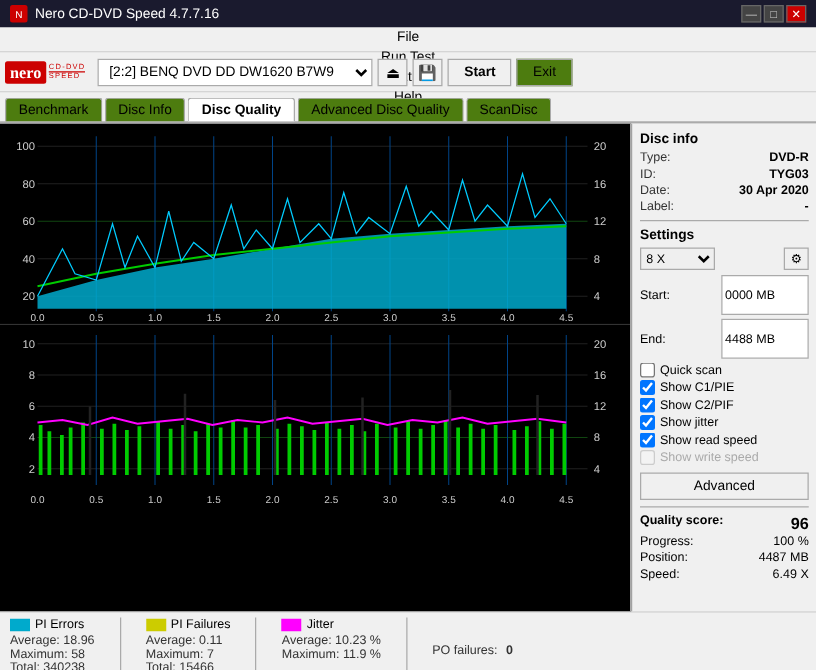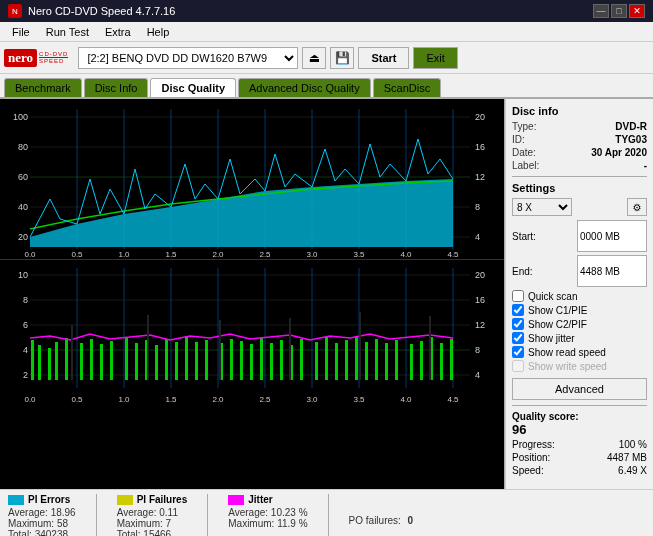--- a/index.html
+++ b/index.html
@@ -6,21 +6,21 @@
     body { width: 653px; height: 536px; overflow: hidden; font-family: 'Segoe UI', Tahoma, sans-serif; font-size: 11px; background: #f0f0f0; }
 
     
     .titlebar { background: #1a1a2e; height: 22px; display: flex; align-items: center; justify-content: space-between; padding: 0 8px; color: white; font-size: 11px; }
     .titlebar-left { display: flex; align-items: center; gap: 6px; }
     .titlebar-icon { width: 14px; height: 14px; background: #cc0000; border-radius: 2px; display: flex; align-items: center; justify-content: center; font-size: 8px; color: white; }
     .titlebar-btns { display: flex; gap: 2px; }
     .titlebar-btn { width: 16px; height: 14px; background: #444; border: 1px solid #666; display: flex; align-items: center; justify-content: center; font-size: 9px; color: #ccc; cursor: pointer; }
 
     
-    .menubar { background: #f0f0f0; height: 20px; display: flex; align-items: center; padding: 0 4px; border-bottom: 1px solid #ccc; }
+    .menubar { background: #f0f0f0; height: 20px; display: flex; align-items: center; padding: 0 4px; border-bottom: 1px solid #ccc; flex-direction: column; }
     .menu-item { padding: 2px 8px; font-size: 11px; cursor: pointer; }
 
     
     .toolbar { background: #f0f0f0; height: 32px; display: flex; align-items: center; padding: 2px 4px; gap: 4px; border-bottom: 1px solid #ccc; }
     .nero-logo { display: flex; align-items: center; margin-right: 6px; }
     .drive-select { height: 22px; padding: 0 4px; font-size: 11px; border: 1px solid #aaa; background: white; min-width: 220px; }
     .toolbar-icon-btn { width: 24px; height: 22px; background: #f0f0f0; border: 1px solid #aaa; display: flex; align-items: center; justify-content: center; cursor: pointer; font-size: 12px; }
     .start-btn { height: 22px; padding: 0 12px; background: #f0f0f0; border: 1px solid #aaa; cursor: pointer; font-size: 11px; font-weight: bold; }
     .exit-btn { height: 22px; padding: 0 12px; background: #4d7c0f; border: 1px solid #aaa; cursor: pointer; font-size: 11px; }
 
@@ -51,21 +51,21 @@
     .input-mb { width: 70px; height: 32px; font-size: 10px; border: 1px solid #aaa; padding: 0 2px; background: white; }
     .checkbox-row { display: flex; align-items: center; gap: 4px; margin-bottom: 2px; }
     .checkbox-row input { width: 12px; height: 12px; }
     .advanced-btn { width: 100%; height: 22px; background: #f0f0f0; border: 1px solid #aaa; cursor: pointer; font-size: 11px; margin-top: 4px; }
 
     
     .legend-bar { background: #f0f0f0; height: 62px; padding: 4px 8px; display: flex; gap: 16px; font-size: 10px; border-top: 1px solid #ccc; }
     .legend-item { display: flex; flex-direction: column; }
     .legend-header { display: flex; align-items: center; gap: 4px; margin-bottom: 2px; }
     .legend-color { width: 16px; height: 10px; }
-    .legend-title { font-weight: bold; font-size: 10px; }
+    .legend-title { font-weight: normal; font-size: 10px; }
     .legend-stat { color: #333; }
     .legend-separator { width: 1px; background: #aaa; margin: 0 4px; }
     .po-failures { display: flex; flex-direction: column; justify-content: center; }
 
     
     svg text { font-family: Arial, sans-serif; }
   </style>
 </head>
 <body>
 
@@ -325,21 +325,21 @@
       <input type="checkbox" checked="" style="">
       <span>Show read speed</span>
     </div>
     <div class="checkbox-row">
       <input type="checkbox" disabled="" style="">
       <span style="color:#aaa;">Show write speed</span>
     </div>
     <button class="advanced-btn">Advanced</button>
     <div class="divider"></div>
     
-    <div class="info-row" style="margin-bottom:2px;flex-direction:column;">
+    <div class="info-row" style="margin-bottom:2px;">
       <span style="font-weight:bold;">Quality score:</span>
       <span style="font-weight:bold;font-size:13px;">96</span>
     </div>
     <div class="info-row">
       <span>Progress:</span>
       <span>100 %</span>
     </div>
     <div class="info-row">
       <span>Position:</span>
       <span>4487 MB</span>

